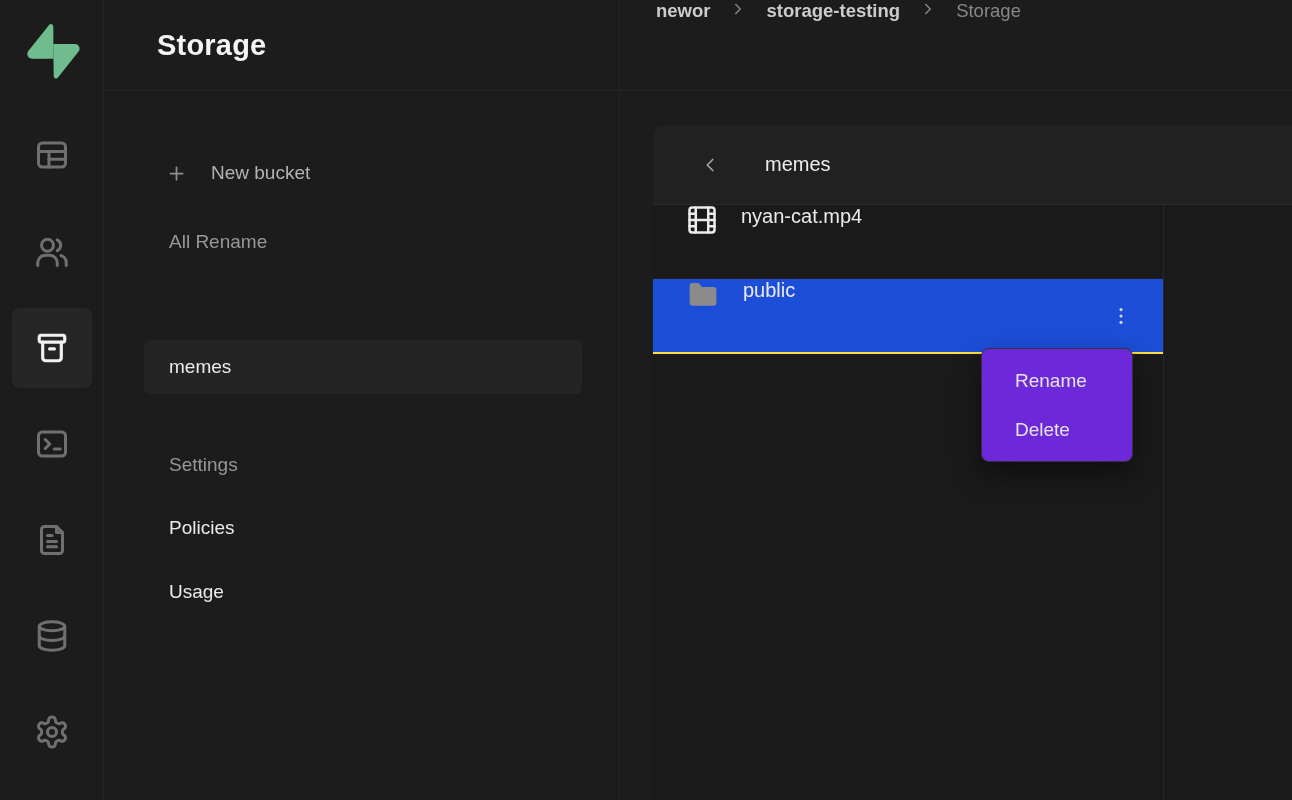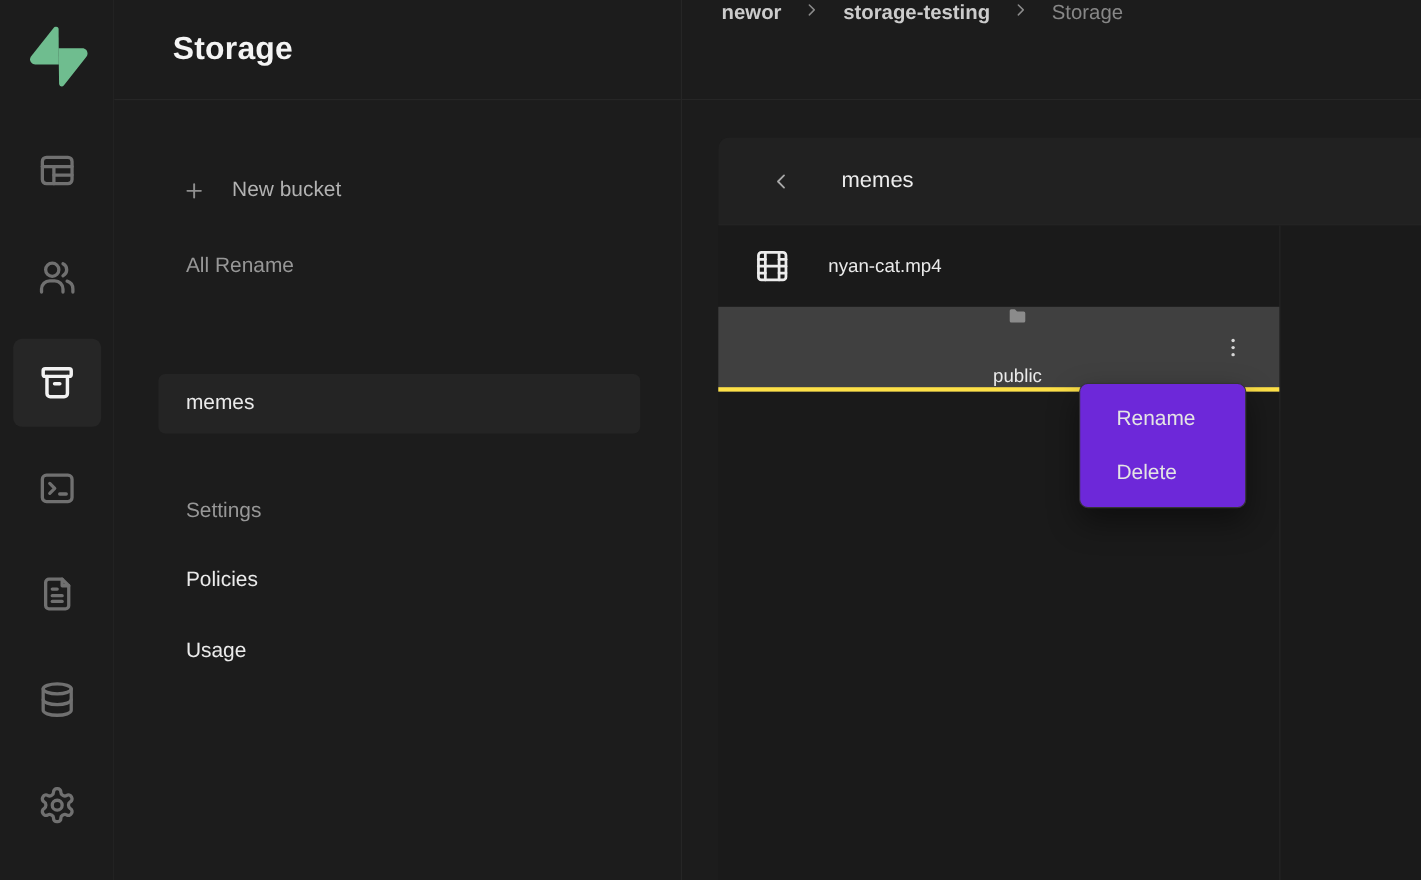--- a/index.html
+++ b/index.html
@@ -48,23 +48,23 @@
   
   .panel{position:absolute;left:653px;top:125px;right:0;bottom:0;
     background:#1a1a1a;border-radius:10px 0 0 0;}
   .panel-header{height:80px;background:#212121;border-bottom:1px solid #2a2a2a;
     border-radius:10px 0 0 0;display:flex;align-items:center;padding-left:46px;gap:44px;
     box-sizing:border-box;}
   .back-btn{width:22px;height:22px;color:#a8a8a8;cursor:pointer;}
   .panel-title{font-size:20px;font-weight:500;color:#ededed;}
   .panel-body{position:absolute;top:80px;left:0;right:0;bottom:0;display:flex;}
   .file-col{width:511px;border-right:1px solid #262626;box-sizing:border-box;}
-  .file-row{height:73px;display:flex;align-items:center;padding-left:34px;gap:36px;
-    position:relative;border-bottom:1px solid #212121;font-size:17px;color:#eaeaea;cursor:pointer;}
-  .file-row.hovered{background:#404040;border-bottom:4px solid #fde047;flex-direction:column;}
+  .file-row{height:73px;display:flex;align-items:flex-start;padding-left:34px;gap:24px;
+    position:relative;border-bottom:1px solid #212121;font-size:20px;color:#eaeaea;cursor:pointer;}
+  .file-row.hovered{background:#1d4ed8;border-bottom:2px solid #fde047;}
   .file-ic{width:30px;height:30px;color:#ececec;}
   .folder-ic{width:32px;height:32px;color:#8b8b8b;}
   .row-menu-btn{position:absolute;right:28px;top:50%;transform:translateY(-50%);
     width:28px;height:36px;display:flex;align-items:center;justify-content:center;
     color:#d6d6d6;cursor:pointer;}
   .row-menu-btn svg{width:22px;height:22px;}
   .preview-col{flex:1;}
 
   
   .context-menu{position:absolute;left:981px;top:348px;width:152px;box-sizing:border-box;

